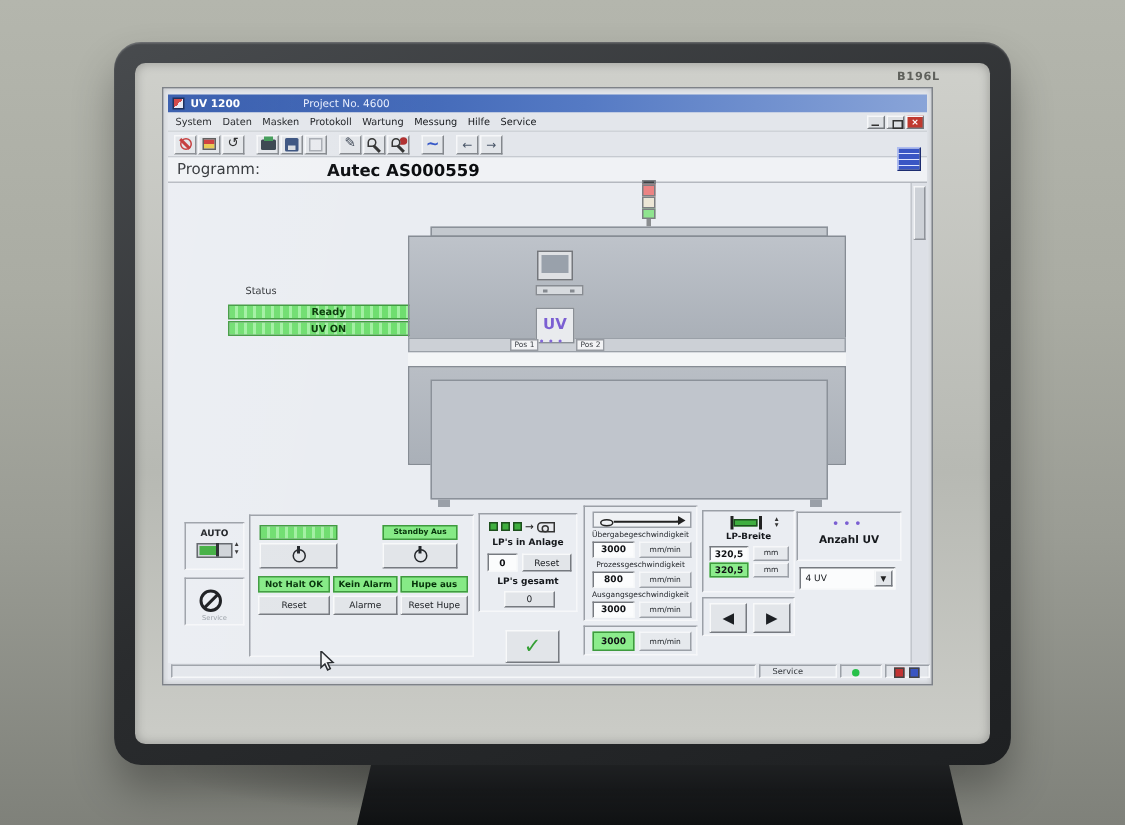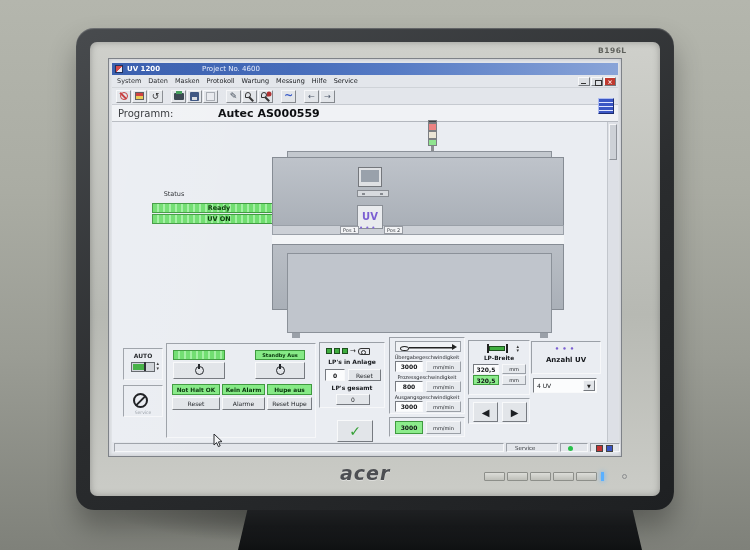--- a/index.html
+++ b/index.html
@@ -425,27 +425,15 @@
             <span class="dot-grn"></span>
           </div>
           <div class="cell" style="left:478px; width:30px;">
             <span class="tray-ico" style="left:5px; background:#c23333;"></span>
             <span class="tray-ico" style="left:15px; background:#3a55c2;"></span>
           </div>
         </div>
 
       </div>
 
-      <div class="chin">
-        <div class="acer-logo">acer</div>
-        <div class="osd-row">
-          <span class="osd-btn"></span>
-          <span class="osd-btn"></span>
-          <span class="osd-btn"></span>
-          <span class="osd-btn"></span>
-          <span class="osd-btn"></span>
-          <span class="power-led"></span>
-          <span class="power-mark"></span>
-        </div>
-      </div>
     </div>
   </div>
 </div>
 
 </body></html>

